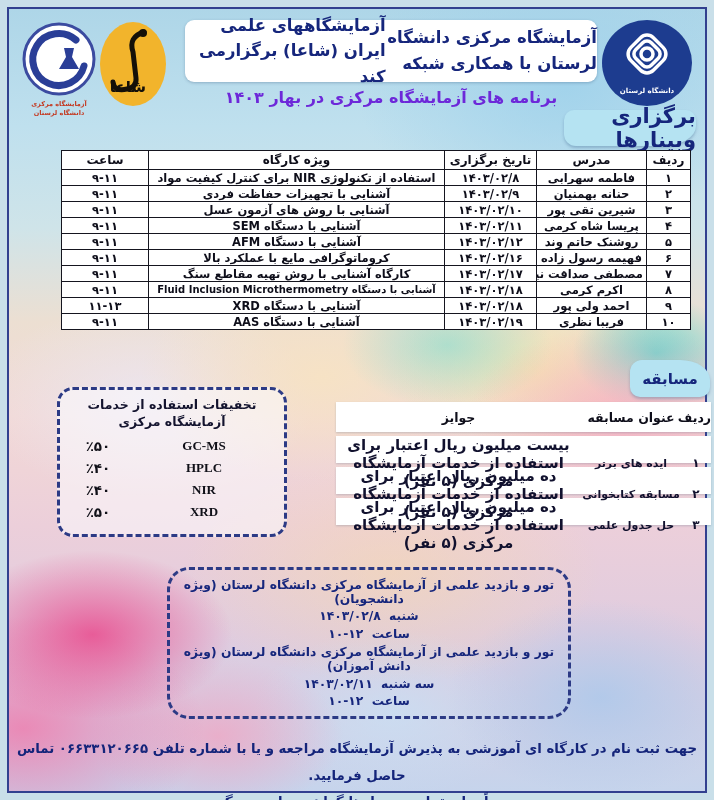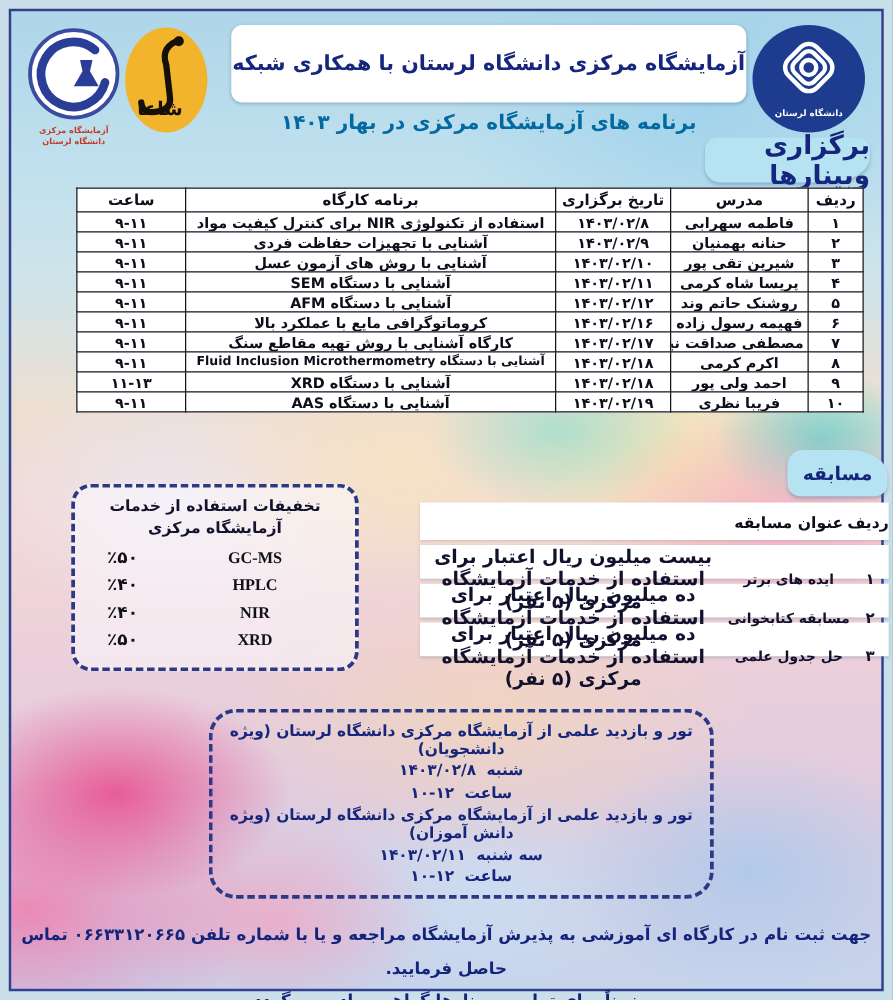--- a/index.html
+++ b/index.html
@@ -30,21 +30,21 @@
 
   
   .title-box{
     left:185px;top:20px;width:412px;height:62px;background:#fff;border-radius:9px;
     display:flex;flex-direction:row;align-items:center;justify-content:center;
     font-weight:bold;font-size:16.5px;line-height:1.55;color:#16267c;
     box-shadow:0 1px 3px rgba(40,70,110,.3);
   }
   .subtitle{
     left:185px;top:88px;width:412px;text-align:center;
-    font-weight:bold;font-size:16px;color:#0369a1;
+    font-weight:bold;font-size:16px;color:#6d28d9;
   }
   .logo-caption{font-size:6.5px;font-weight:bold;color:#c43a22;text-align:center;line-height:1.35;}
 
   
   .tab{
     background:#b5e3f2;color:#16267c;font-weight:bold;
     display:flex;align-items:center;justify-content:center;
     box-shadow:0 2px 3px rgba(60,100,140,.35);
   }
   .tab-webinars{left:564px;top:110px;width:132px;height:36px;font-size:21px;
@@ -107,20 +107,21 @@
   .lab-logo{left:16px;top:22px;width:86px;height:100px;text-align:center;}
 </style>
 </head>
 <body>
 
 <div class="poster">
   <div class="bg-frame"></div>
 
   <div class="abs title-box">
     <div>آزمایشگاه مرکزی دانشگاه لرستان با همکاری شبکه</div>
+    <div>آزمایشگاههای علمی ایران (شاعا) برگزارمی کند</div>
   </div>
   <div class="abs subtitle">برنامه های آزمایشگاه مرکزی در بهار ۱۴۰۳</div>
 
   <div class="abs univ-logo">
     <svg width="94" height="90" viewBox="0 0 94 90">
       <ellipse cx="47" cy="45" rx="45" ry="43" fill="#1d3c8f"></ellipse>
       <g stroke="#ffffff" fill="none" stroke-width="3.5">
         <rect x="31" y="20" width="32" height="32" rx="9" transform="rotate(45 47 36)"></rect>
         <rect x="36" y="25" width="22" height="22" rx="6" transform="rotate(45 47 36)"></rect>
         <circle cx="47" cy="36" r="6"></circle>
@@ -158,21 +159,21 @@
         <col style="width:110px">
         <col style="width:92px">
         <col style="width:296px">
         <col style="width:87px">
       </colgroup>
     <tbody>
         <tr>
       <th>ردیف</th>
       <th>مدرس</th>
       <th>تاریخ برگزاری</th>
-      <th>برنامه کارگاه</th>
+      <th>ویژه کارگاه</th>
       <th>ساعت</th>
     </tr>
     <tr>
           <td>۱</td>
           <td>فاطمه سهرابی</td>
           <td><span class="num">۱۴۰۳/۰۲/۸</span></td>
           <td>استفاده از تکنولوژی NIR برای کنترل کیفیت مواد</td>
           <td><span class="num">۹-۱۱</span></td>
         </tr>
     <tr>
@@ -240,20 +241,21 @@
         </tr>
   </tbody>
     </table>
 
   <div class="abs tab tab-competition">مسابقه</div>
 
   <div class="abs comp-table">
     <div class="comp-row comp-head">
       <div>ردیف</div>
       <div>عنوان مسابقه</div>
+      <div>جوایز</div>
     </div>
     <div class="comp-row comp-data">
       <div class="comp-no">۱</div>
       <div class="comp-title">ایده های برتر</div>
       <div class="comp-prize">بیست میلیون ریال اعتبار برای استفاده از خدمات آزمایشگاه مرکزی (۵ نفر)</div>
     </div>
     <div class="comp-row comp-data">
       <div class="comp-no">۲</div>
       <div class="comp-title">مسابقه کتابخوانی</div>
       <div class="comp-prize">ده میلیون ریال اعتبار برای استفاده از خدمات آزمایشگاه مرکزی (۵ نفر)</div>

